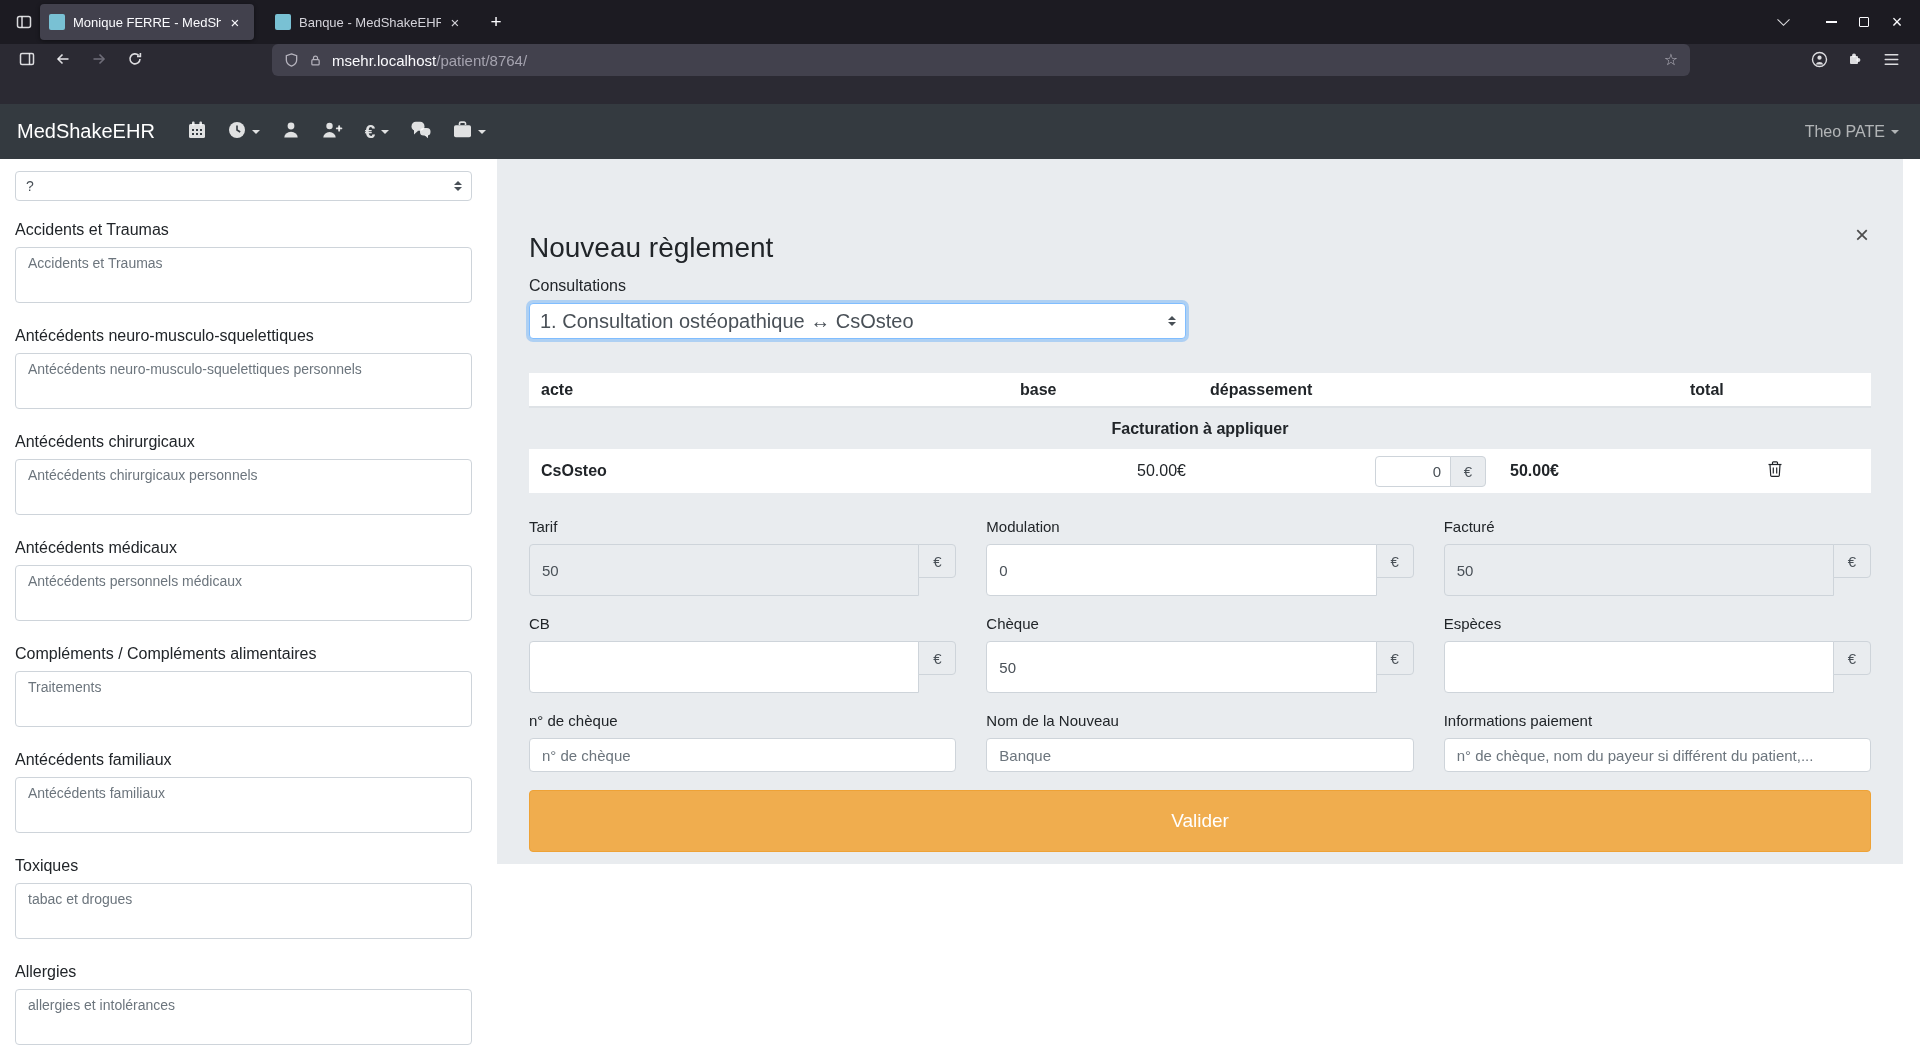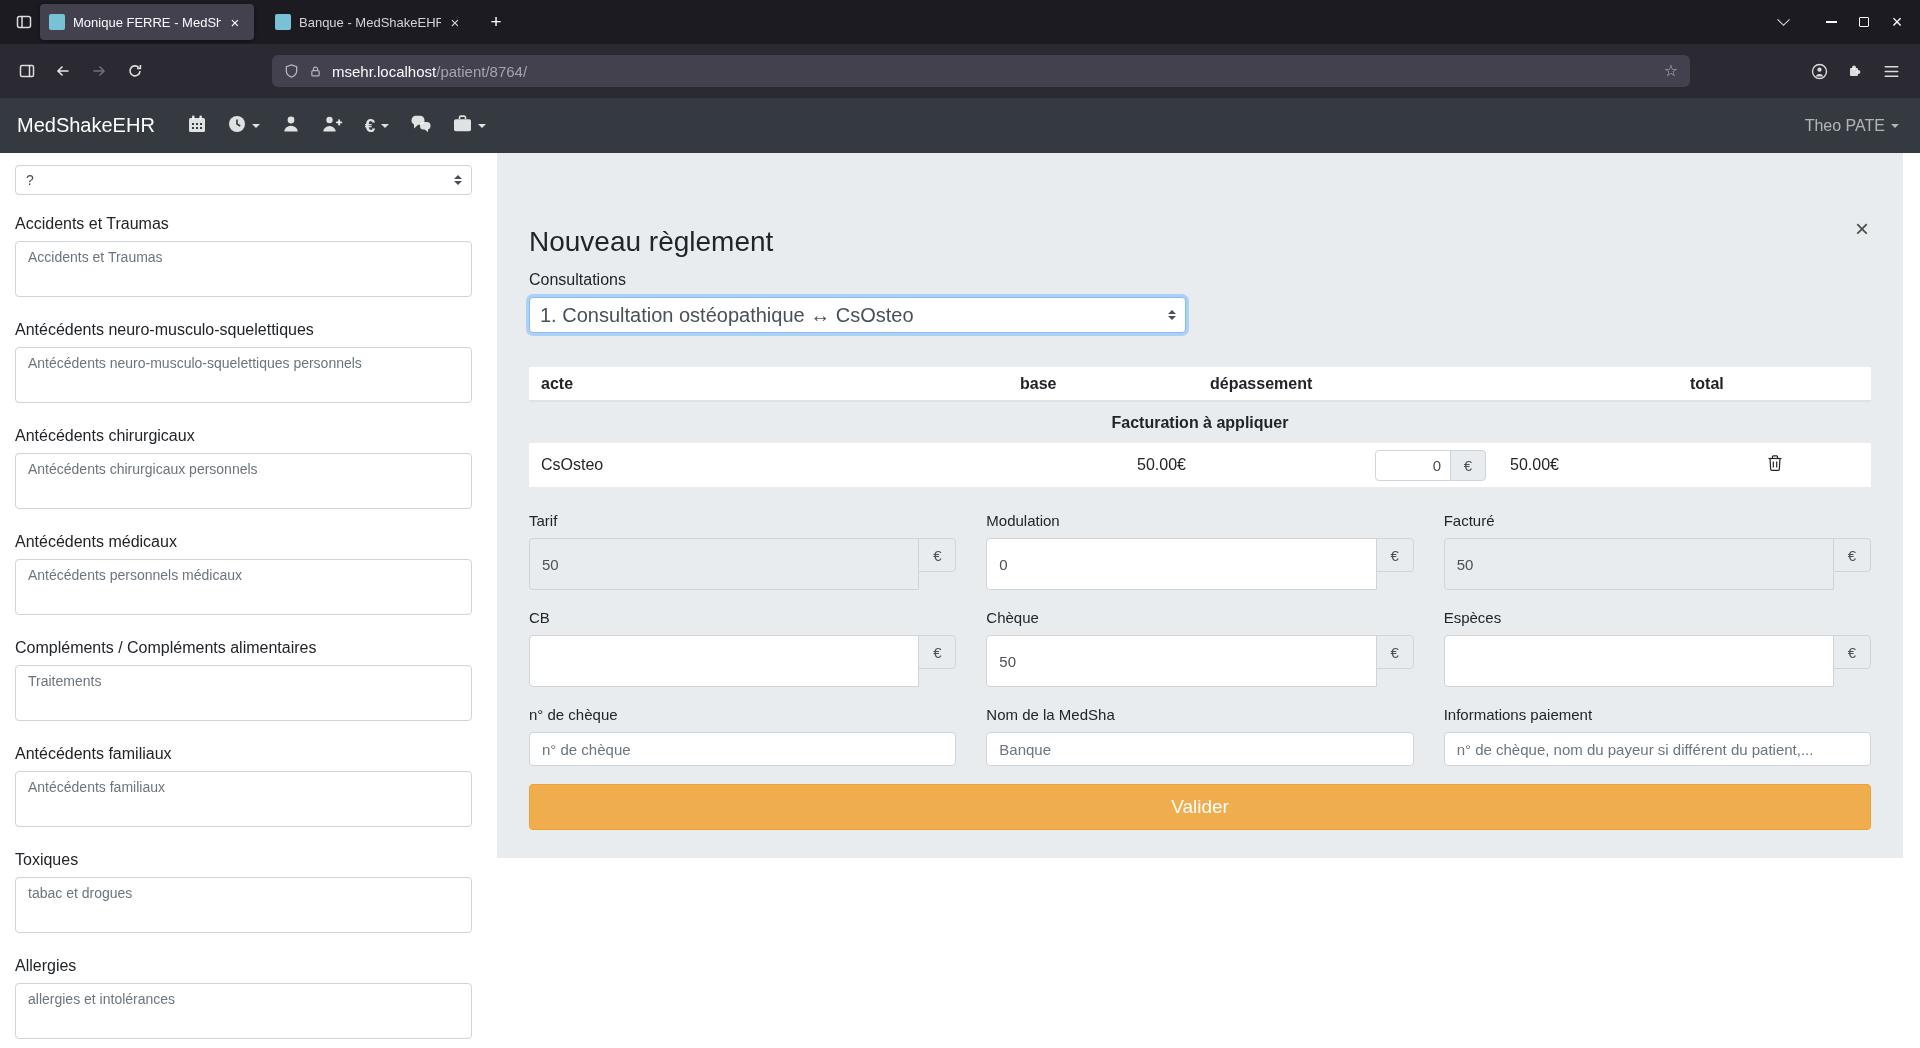--- a/index.html
+++ b/index.html
@@ -20,21 +20,21 @@
   .new-tab { width:32px; height:32px; margin-left:6px; font-size:19px; color:#fbfbfe; display:flex; align-items:center; justify-content:center; border-radius:4px; flex:none; }
   .flex-spacer { flex:1; }
   .chevron-down { width:9px; height:9px; border-right:1.6px solid currentColor; border-bottom:1.6px solid currentColor; transform:rotate(45deg) translate(-2px,-2px); }
   .win-controls { display:flex; align-items:center; margin-left:14px; }
   .win-btn { width:30px; height:34px; display:flex; align-items:center; justify-content:center; color:#fbfbfe; margin-left:3px; }
   .ico-min { width:11px; height:1.6px; background:currentColor; }
   .ico-max { width:10px; height:10px; border:1.6px solid currentColor; border-radius:1px; }
   .ico-x { font-size:18px; line-height:1; }
 
   
-  .toolbar { height:54px; background:#2b2a33; display:flex; align-items:center; padding:0 10px; flex:none; }
+  .toolbar { height:60px; background:#2b2a33; display:flex; align-items:flex-start; padding:0 10px; flex:none; }
   .tb-icon { width:34px; height:30px; border-radius:4px; display:flex; align-items:center; justify-content:center; margin-right:2px; color:rgba(251,251,254,.85); flex:none; }
   .tb-icon.dim { color:#6e6d78; }
   .urlbar { height:32px; width:1418px; margin-left:118px; background:#42414d; border-radius:6px; display:flex; align-items:center; padding:0 12px; flex:none; }
   .url-ico { display:flex; align-items:center; color:#b5b3bd; margin-right:10px; flex:none; }
   .url-text { font-size:15px; white-space:nowrap; }
   .url-domain { color:#fbfbfe; }
   .url-path { color:#a5a3af; }
   .star { font-size:16px; color:#b5b3bd; line-height:1; }
   .toolbar-right { margin-left:auto; display:flex; align-items:center; }
 
@@ -69,37 +69,37 @@
   .consult-label { display:block; font-size:16px; color:#212529; margin-bottom:8px; line-height:19px; }
   .consult-select-wrap { width:657px; }
   .consult-select { height:36px; font-size:20px; border-color:#80bdff; box-shadow:0 0 0 3px rgba(0,123,255,.25); }
 
   .bill-table { width:100%; margin-top:34px; border-collapse:collapse; background:#fff; font-size:16px; color:#212529; }
   .bill-table .cap td { background:#e9ecef; text-align:center; font-weight:700; height:42px; }
   .bill-table thead th { height:34px; font-weight:700; padding:0 12px; border-bottom:2px solid #dee2e6; text-align:left; }
   .bill-table tbody td { height:44px; padding:0 12px; vertical-align:middle; }
   .al-r { text-align:right; }
   .al-c { text-align:center; }
-  .bold { font-weight:400; }
+  .bold { font-weight:700; }
   .tbl-group { display:inline-flex; vertical-align:middle; }
   .tbl-group input { width:76px; height:31px; border:1px solid #ced4da; border-radius:4px 0 0 4px; padding:0 9px; font-size:15px; color:#495057; text-align:right; }
   .tbl-group .addon { width:36px; height:31px; margin-left:-1px; border:1px solid #ced4da; border-radius:0 4px 4px 0; background:#e9ecef; color:#495057; display:flex; align-items:center; justify-content:center; font-size:15px; }
   .trash-btn { background:none; border:none; display:inline-flex; align-items:center; justify-content:center; }
 
   .pay-grid { display:flex; gap:30px; }
   .mt24 { margin-top:24px; }
   .mt18 { margin-top:18px; }
   .pay-col { flex:1; min-width:0; }
   .pay-col label { display:block; font-size:15px; color:#212529; margin-bottom:8px; line-height:19px; }
   .input-group { display:flex; }
   .input-group input { flex:1; min-width:0; height:52px; border:1px solid #ced4da; border-radius:4px 0 0 4px; padding:0 12px; font-size:15px; color:#495057; background:#fff; }
   .input-group input:disabled { background:#e9ecef; }
   .input-group .addon { width:38px; height:34px; margin-left:-1px; border:1px solid #ced4da; border-radius:0 4px 4px 0; background:#e9ecef; color:#495057; display:flex; align-items:center; justify-content:center; font-size:15px; flex:none; }
   .plain-input { width:100%; height:34px; border:1px solid #ced4da; border-radius:4px; padding:0 12px; font-size:15px; color:#495057; }
-  .submit-btn { margin-top:18px; width:100%; height:46px; background:#f0ad4e; border:1px solid #eea236; border-radius:4px; color:#fff; font-size:19px; display:flex; align-items:center; justify-content:center; }
+  .submit-btn { margin-top:18px; width:100%; height:62px; background:#f0ad4e; border:1px solid #eea236; border-radius:4px; color:#fff; font-size:19px; display:flex; align-items:center; justify-content:center; }
 </style>
 </head>
 <body>
 
 <div class="screen">
 
   <div class="tab-strip">
     <div class="tb-sq-btn">
       <svg width="16" height="16" viewBox="0 0 16 16" fill="none" stroke="currentColor" stroke-width="1.5">
           <rect x="1.5" y="2.5" width="13" height="11" rx="2"></rect>
@@ -429,21 +429,21 @@
           </div>
         </div>
       </div>
 
       <div class="pay-grid mt18">
         <div class="pay-col">
           <label>n° de chèque</label>
           <input class="plain-input" placeholder="n° de chèque" style="">
         </div>
         <div class="pay-col">
-          <label>Nom de la MedSha</label>
+          <label>Nom de la Nouveau</label>
           <input class="plain-input" placeholder="Banque" style="">
         </div>
         <div class="pay-col">
           <label>Informations paiement</label>
           <input class="plain-input" placeholder="n° de chèque, nom du payeur si différent du patient,..." style="">
         </div>
       </div>
 
       <button class="submit-btn">Valider</button>
     </div>

